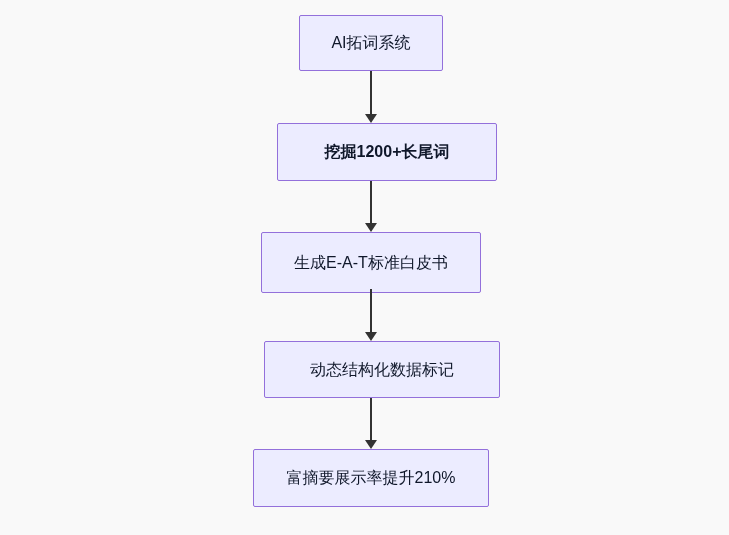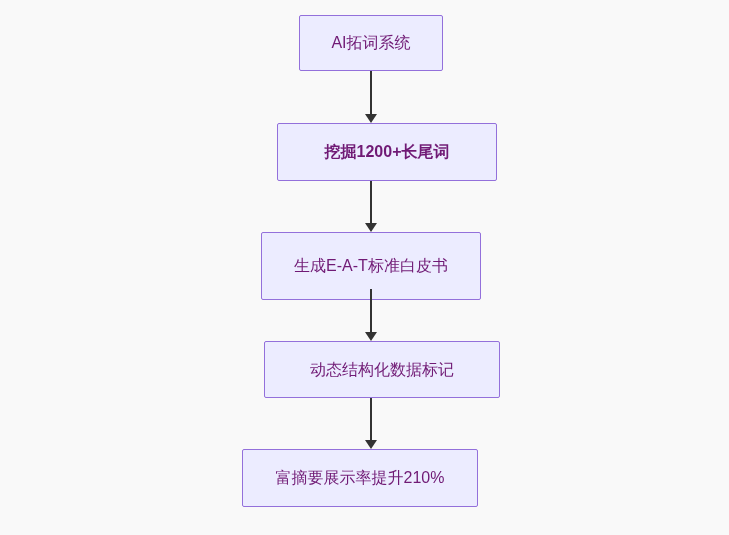--- a/index.html
+++ b/index.html
@@ -19,31 +19,31 @@
   }
   .node {
     position: absolute;
     box-sizing: border-box;
     background: #ececff;
     border: 1px solid #9370db;
     border-radius: 2px;
     display: flex;
     align-items: center;
     justify-content: center;
-    color: #701a75;
+    color: #0f172a;
     font-size: 16px;
     line-height: 1.2;
     white-space: nowrap;
     text-align: center;
   }
   .node-1 { left: 299px; top: 15px;  width: 144px; height: 56px; }
   .node-2 { left: 277px; top: 123px; width: 220px; height: 58px; font-weight: bold; }
-  .node-3 { left: 261px; top: 232px; width: 220px; height: 68px; }
+  .node-3 { left: 261px; top: 232px; width: 220px; height: 61px; }
   .node-4 { left: 264px; top: 341px; width: 236px; height: 57px; }
-  .node-5 { left: 242px; top: 449px; width: 236px; height: 58px; }
+  .node-5 { left: 253px; top: 449px; width: 236px; height: 58px; }
 
   .edge { position: absolute; left: 0; top: 0; }
   .edge-line {
     position: absolute;
     width: 2px;
     background: #333333;
   }
   .edge-head {
     position: absolute;
     width: 0;

